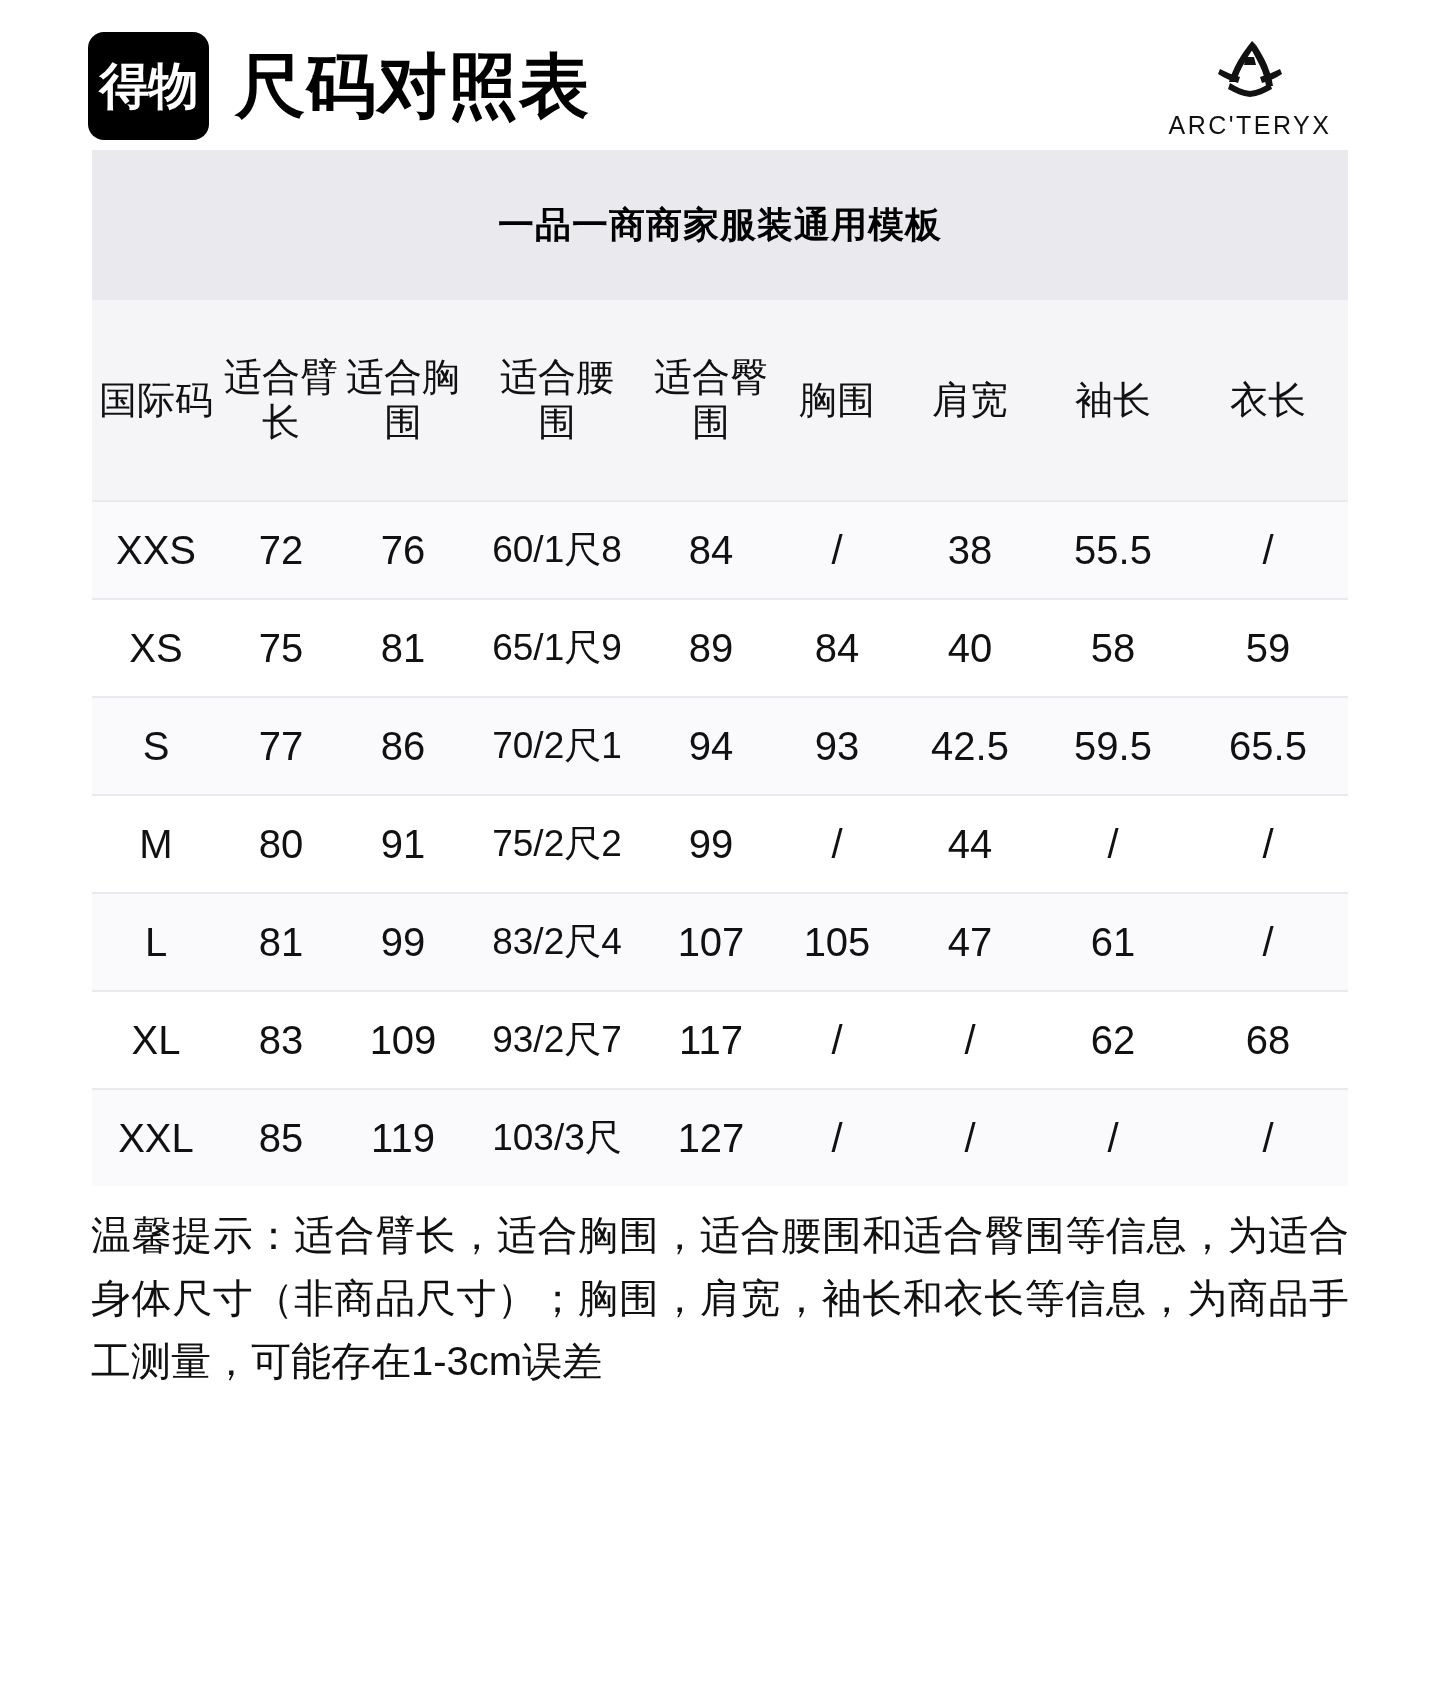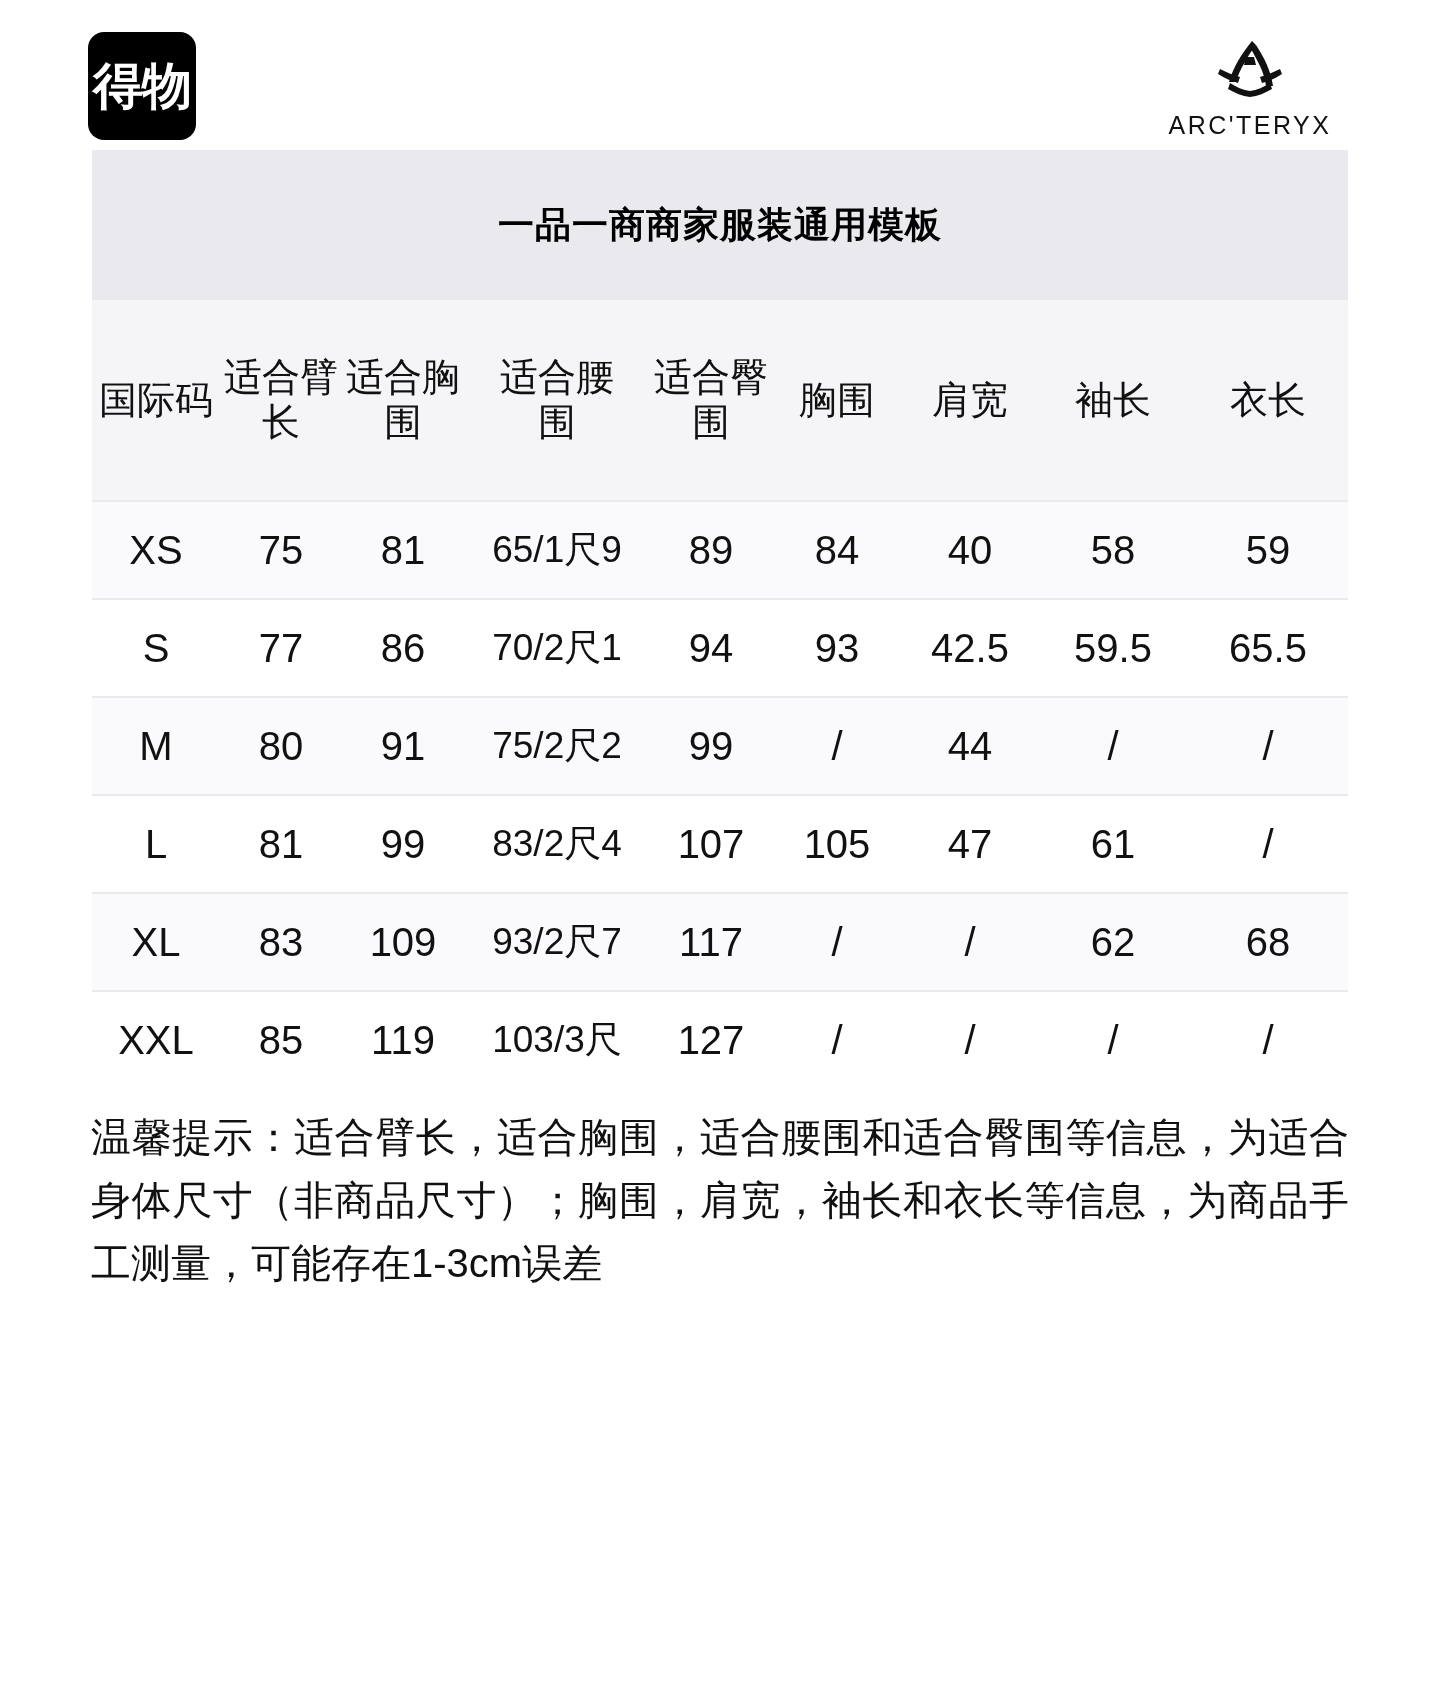--- a/index.html
+++ b/index.html
@@ -26,21 +26,21 @@
 
   
   .header {
     display: flex;
     align-items: center;
     padding: 22px 80px 0 88px;
     height: 150px;
     box-sizing: border-box;
   }
   .brand-badge {
-    width: 108px;
+    width: 121px;
     height: 108px;
     background: #000000;
     border-radius: 16px;
     display: flex;
     align-items: center;
     justify-content: center;
     flex: none;
   }
   .brand-badge-text {
     color: #ffffff;
@@ -168,20 +168,21 @@
 </style>
 </head>
 <body>
 
 <div class="page">
 
   <div class="header">
     <div class="brand-badge">
       <span class="brand-badge-text">得物</span>
     </div>
+    <div class="header-title">尺码对照表</div>
     <div class="header-spacer"></div>
     <div class="logo-block">
       <span class="logo-mark">
         <svg width="100" height="62" viewBox="0 0 100 62" xmlns="http://www.w3.org/2000/svg" aria-hidden="true">
           <g fill="#111111">
             <path d="M52 2 C47 8 42 15 38 22 C34 29 31 36 29 43 L36 43 C38 36 41 29 45 23 C48 17 52 11 56 6 Z"></path>
             <path d="M56 6 C60 12 64 19 67 26 C70 33 72 40 73 47 L66 47 C65 40 63 33 60 27 C57 21 54 15 51 10 Z"></path>
             <path d="M20 30 C26 33 33 36 40 38 L38 44 C31 42 24 39 18 35 Z"></path>
             <path d="M80 30 C74 33 67 36 60 38 L62 44 C69 42 76 39 82 35 Z"></path>
             <path d="M30 44 C36 48 43 51 50 52 C57 51 64 48 70 44 L72 50 C65 54 58 57 50 58 C42 57 35 54 28 50 Z"></path>
@@ -240,20 +241,31 @@
           <th>
             <span class="two-line">袖长</span>
           </th>
           <th>
             <span class="two-line">衣长</span>
           </th>
         </tr>
       </thead>
       <tbody>
         <tr>
+          <td>XXS</td>
+          <td>72</td>
+          <td>76</td>
+          <td class="small">60/1尺8</td>
+          <td>84</td>
+          <td>/</td>
+          <td>38</td>
+          <td>55.5</td>
+          <td>/</td>
+        </tr>
+        <tr>
           <td>XS</td>
           <td>75</td>
           <td>81</td>
           <td class="small">65/1尺9</td>
           <td>89</td>
           <td>84</td>
           <td>40</td>
           <td>58</td>
           <td>59</td>
         </tr>

